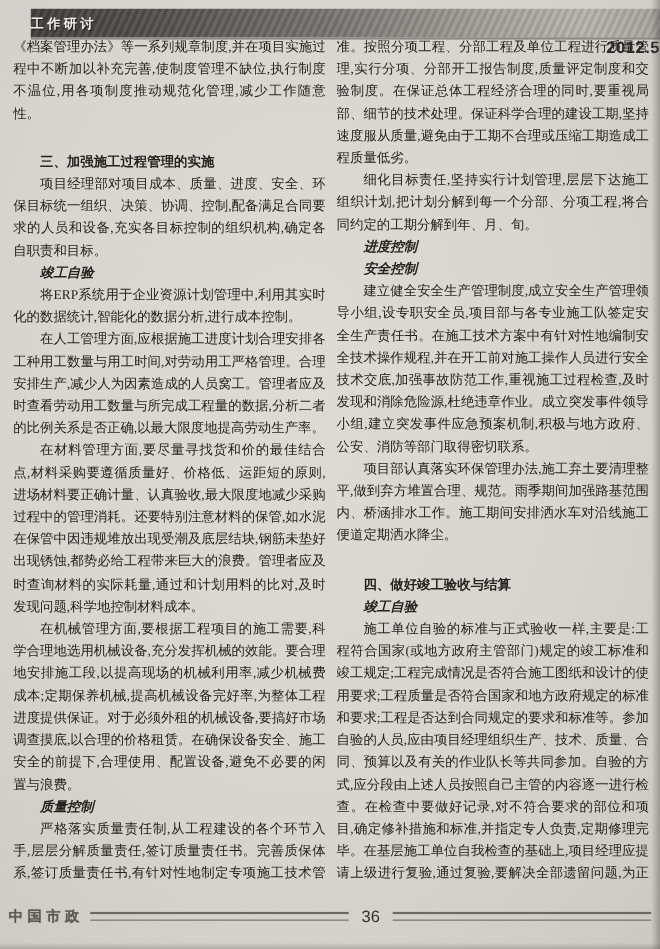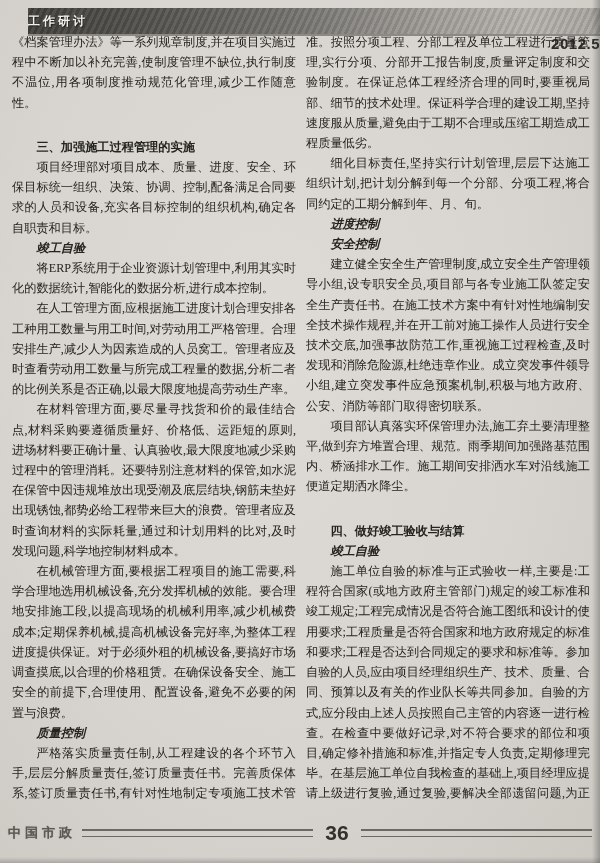--- a/index.html
+++ b/index.html
@@ -67,23 +67,22 @@
   .journal-logo{
     font-weight:bold;font-size:13px;color:#5b5954;letter-spacing:4px;
     text-shadow:0 0 1px #8a8883;margin-right:6px;white-space:nowrap;
   }
   .footer-rule{
     flex:1;height:5px;
     border-top:2px solid #52504b;border-bottom:1px solid #52504b;
     opacity:.8;
   }
   .page-number{
-    font-size:21px;color:#33312d;margin:0 12px;
+    font-size:15px;color:#33312d;margin:0 12px;
     font-family:"Liberation Sans","DejaVu Sans",sans-serif;
-    font-weight:bold;
   }
 </style>
 </head>
 <body>
 
 <div class="page">
 
   <div class="header-band">
     <span class="section-title">工作研讨</span>
     <span class="issue-number">2012.5</span>

